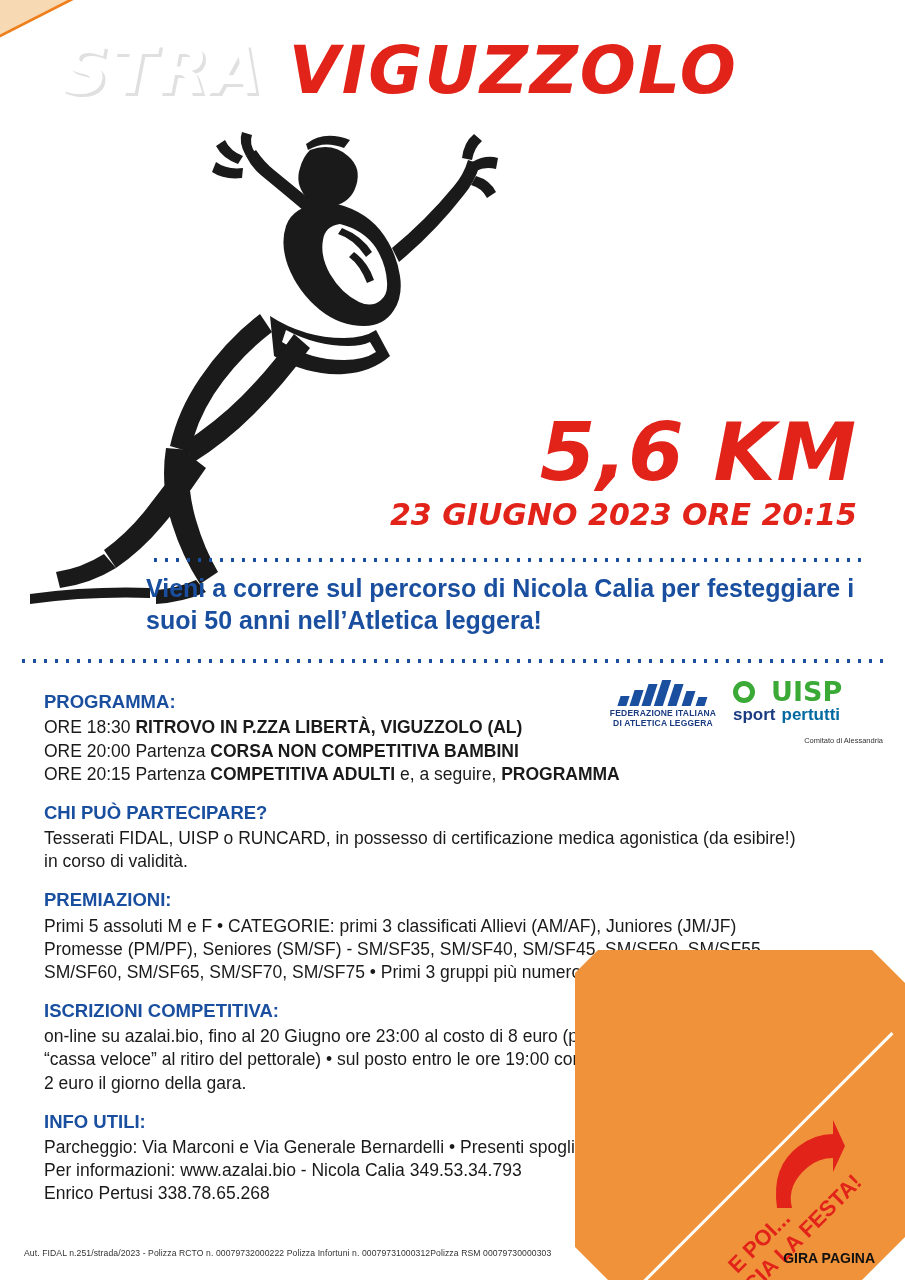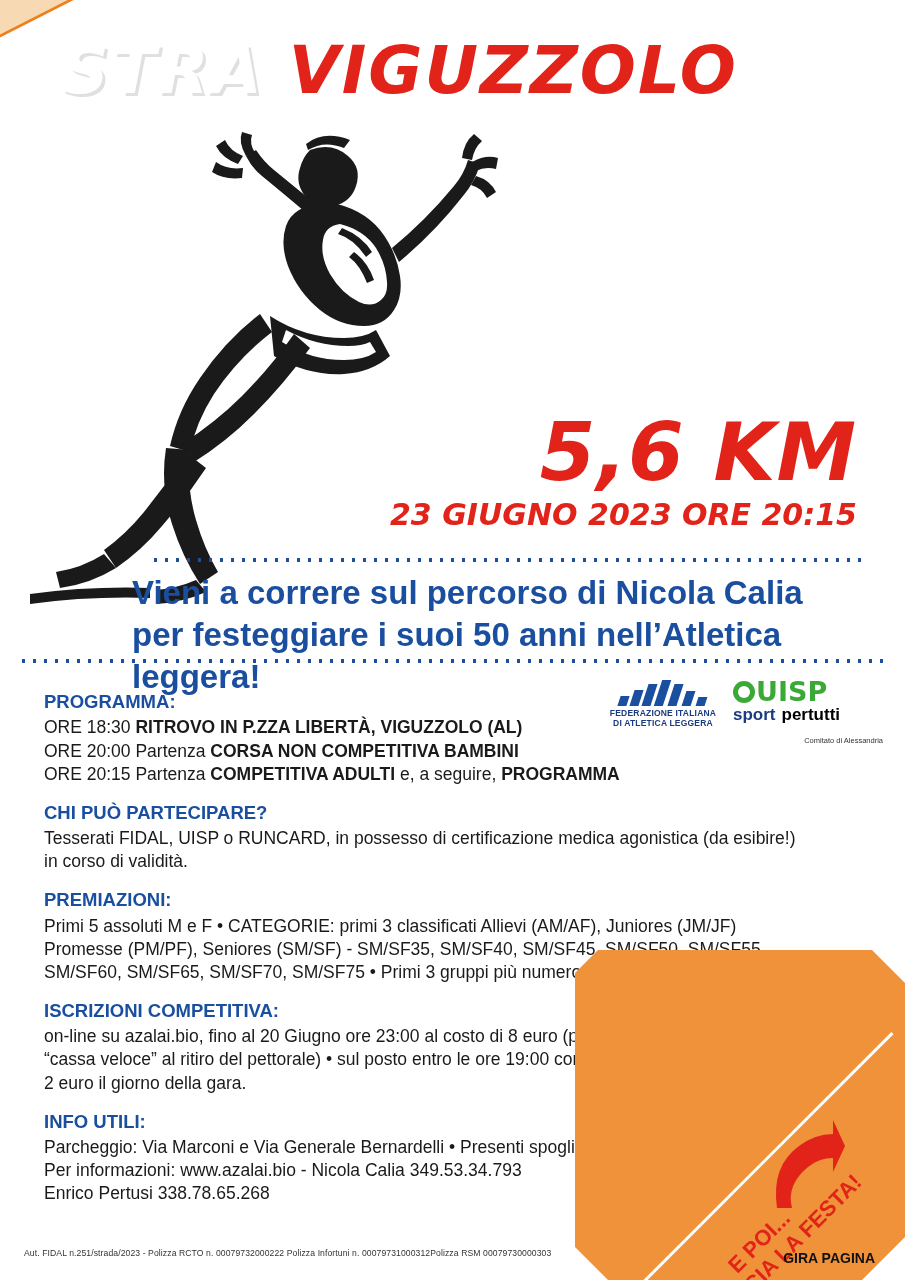--- a/index.html
+++ b/index.html
@@ -107,22 +107,22 @@
   
   .dots{
     position:absolute;height:4px;
     background-image:radial-gradient(circle, #1a4fa0 1.8px, rgba(0,0,0,0) 2px);
     background-size:11px 4px;background-repeat:repeat-x;
   }
   .dots-top{left:150px;top:558px;width:712px;}
   .dots-bottom{left:18px;top:659px;width:870px;}
   
   .tagline{
-    position:absolute;left:132px;top:572px;width:720px;
-    color:#1a4fa0;font-weight:bold;font-size:33px;line-height:1.28;
+    position:absolute;left:146px;top:572px;width:720px;
+    color:#1a4fa0;font-weight:bold;font-size:25px;line-height:1.28;
   }
   
   .content{
     position:absolute;left:44px;top:690px;width:820px;
     color:#1a1a1a;font-size:17.5px;line-height:1.32;
   }
   .sec-head{
     color:#1a4fa0;font-weight:bold;font-size:18.5px;margin-bottom:2px;
   }
   .sec{margin-bottom:15px;}
@@ -131,26 +131,26 @@
   
   .fidal{
     position:absolute;right:178px;top:680px;width:128px;text-align:center;
   }
   .fidal-bars{height:26px;position:relative;width:88px;margin:0 auto;}
   .fidal-bars i{position:absolute;bottom:0;width:9px;background:#1a4fa0;transform:skewX(-18deg);display:block;}
   .fidal-txt{font-size:8.5px;font-weight:bold;color:#1a3b80;line-height:1.15;margin-top:3px;letter-spacing:.2px;}
   .uisp{
     position:absolute;right:22px;top:678px;width:150px;
   }
-  .uisp-row{display:flex;align-items:center;gap:1px;}
+  .uisp-row{display:flex;align-items:center;gap:16px;}
   .uisp-dot{width:22px;height:22px;border-radius:50%;background:#3aa935;position:relative;}
   .uisp-dot:after{content:"";position:absolute;left:5px;top:5px;width:12px;height:12px;border-radius:50%;background:#fff;}
   .uisp-name{font-family:"DejaVu Sans",sans-serif;font-weight:bold;font-size:27px;color:#3aa935;line-height:1;}
   .uisp-sub{font-size:17px;color:#1a3b80;font-weight:bold;line-height:1;margin-top:1px;}
-  .uisp-sub .t2{color:#000000;padding-left:6px;}
+  .uisp-sub .t2{color:#0369a1;padding-left:6px;}
   .uisp-small{font-size:7.5px;color:#333;margin-top:13px;text-align:right;}
   
   .corner{
     position:absolute;right:0;bottom:0;width:330px;height:330px;overflow:hidden;
   }
   .corner-tri{
     position:absolute;right:-40px;bottom:-40px;width:420px;height:420px;
     background:#f0923a;transform:rotate(45deg);transform-origin:center;
   }
   .corner-line{

